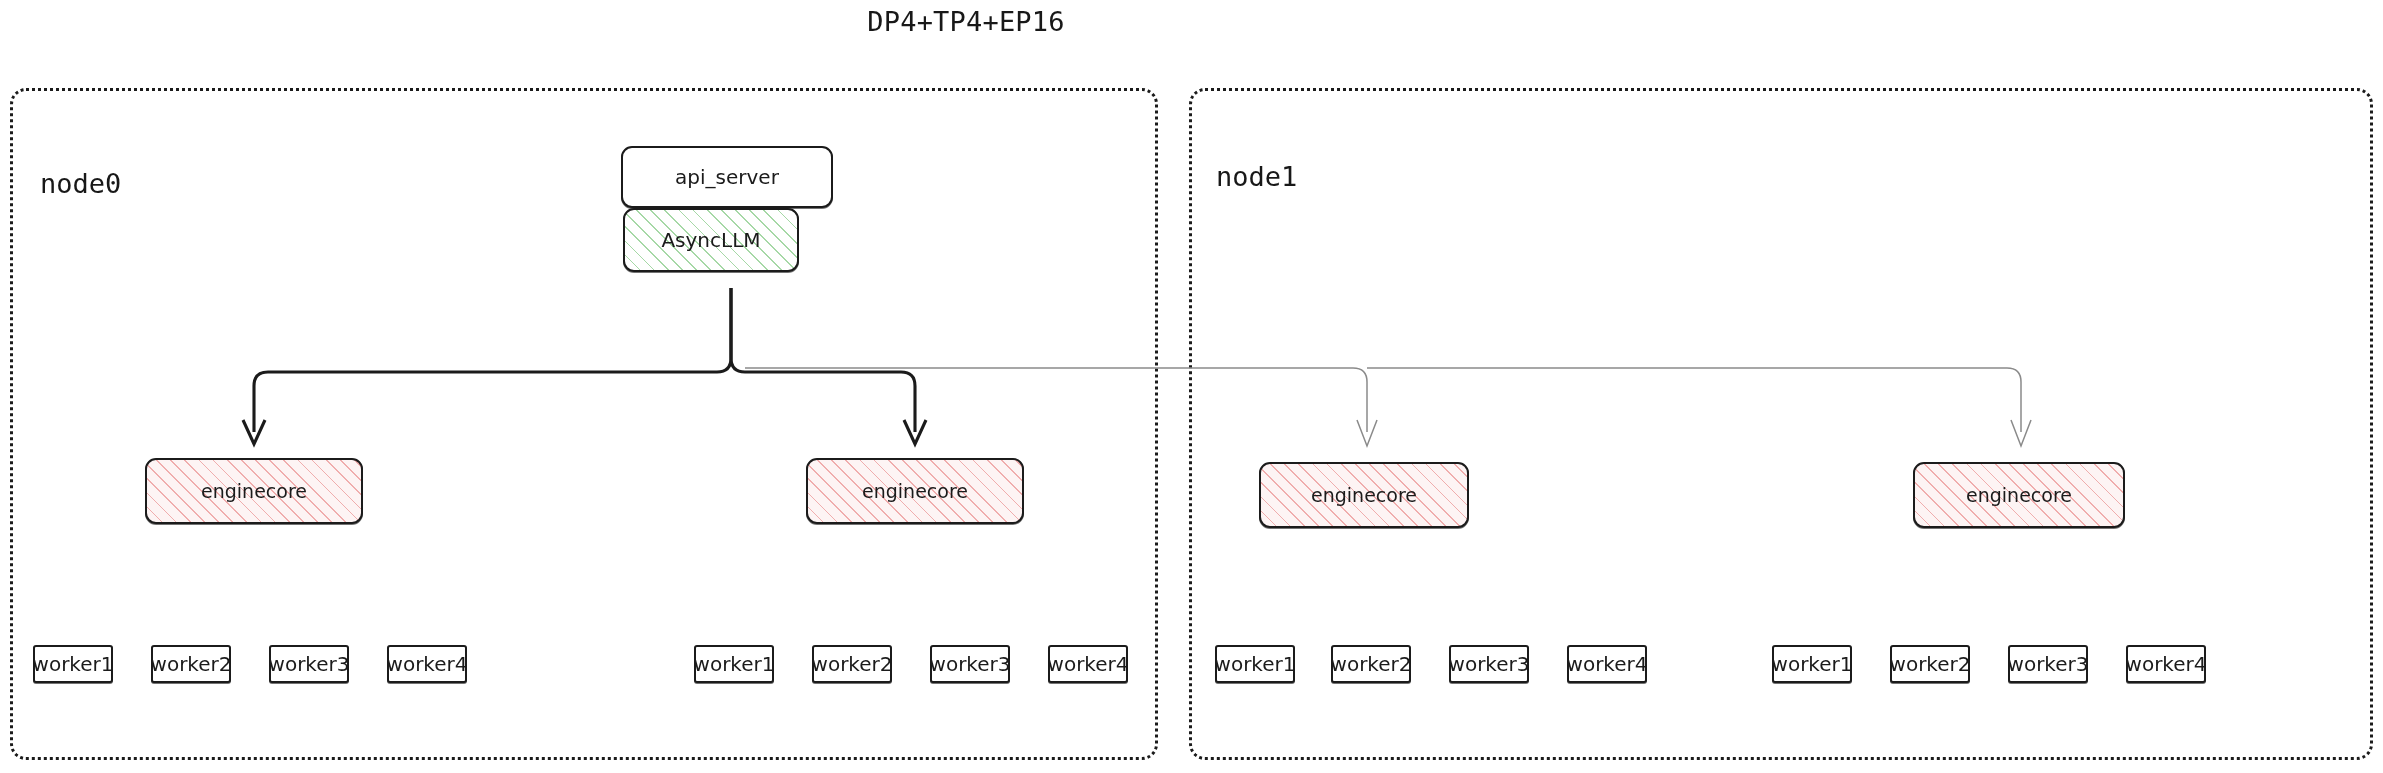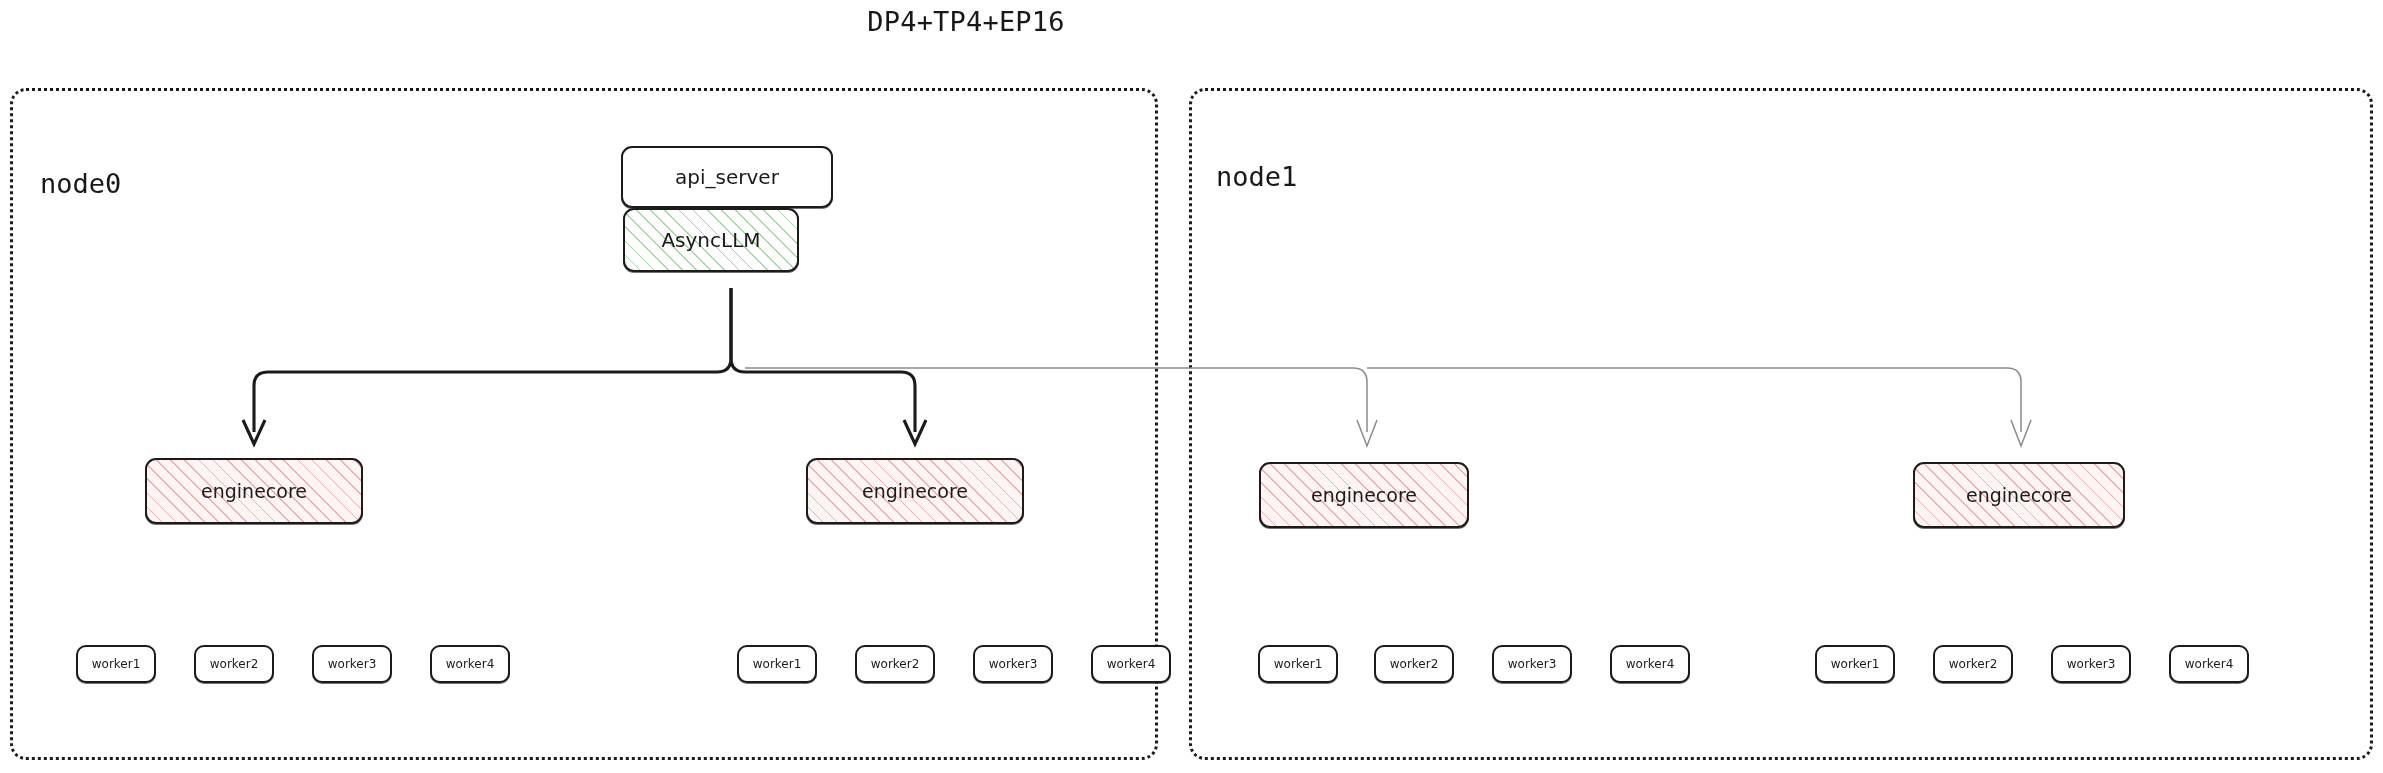--- a/index.html
+++ b/index.html
@@ -87,24 +87,23 @@
     background-image: repeating-linear-gradient(
         45deg,
         rgba(229, 115, 115, 0.55) 0px,
         rgba(229, 115, 115, 0.55) 1.2px,
         rgba(255,255,255,0) 1.2px,
         rgba(255,255,255,0) 10px);
     text-align: right;
   }
 
   .node-worker {
-    font-size: 12px;
-    border-radius: 10px;
+    font-size: 20px;
+    border-radius: 3px;
     border-width: 2px;
-    margin-left: 43px;
   }
 
   
   #edge-layer {
     position: absolute;
     left: 0;
     top: 0;
     width: 2383px;
     height: 773px;
     pointer-events: none;

